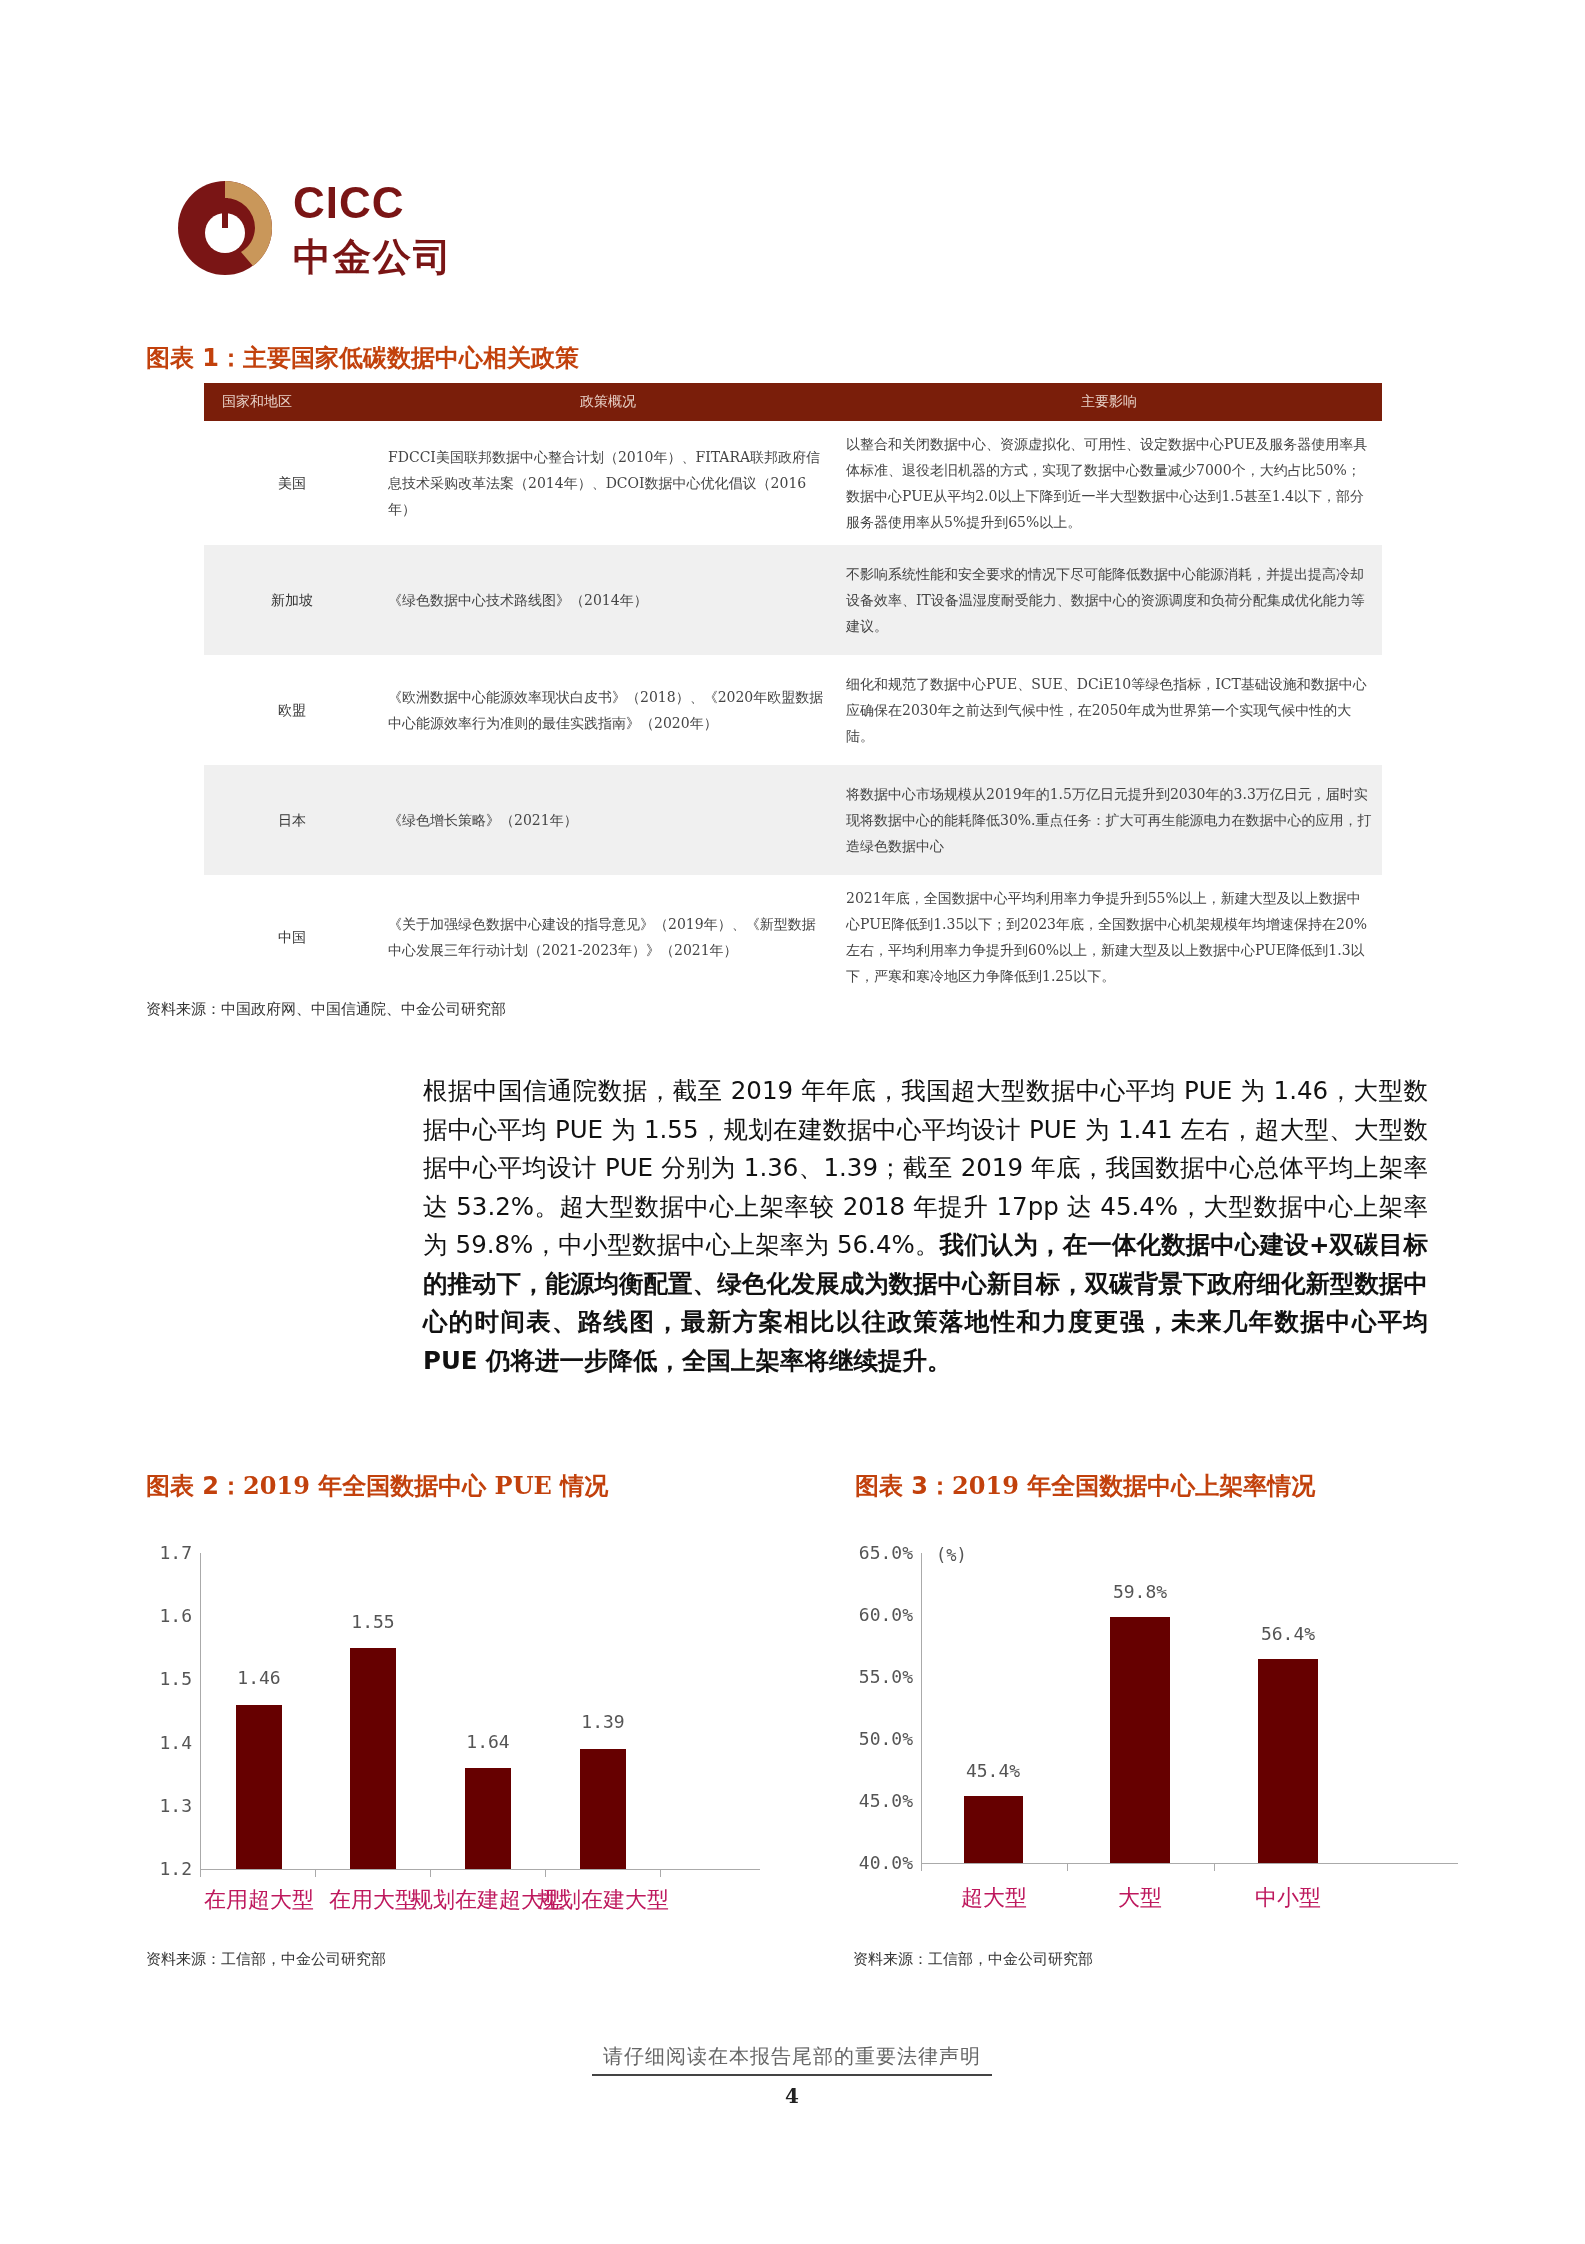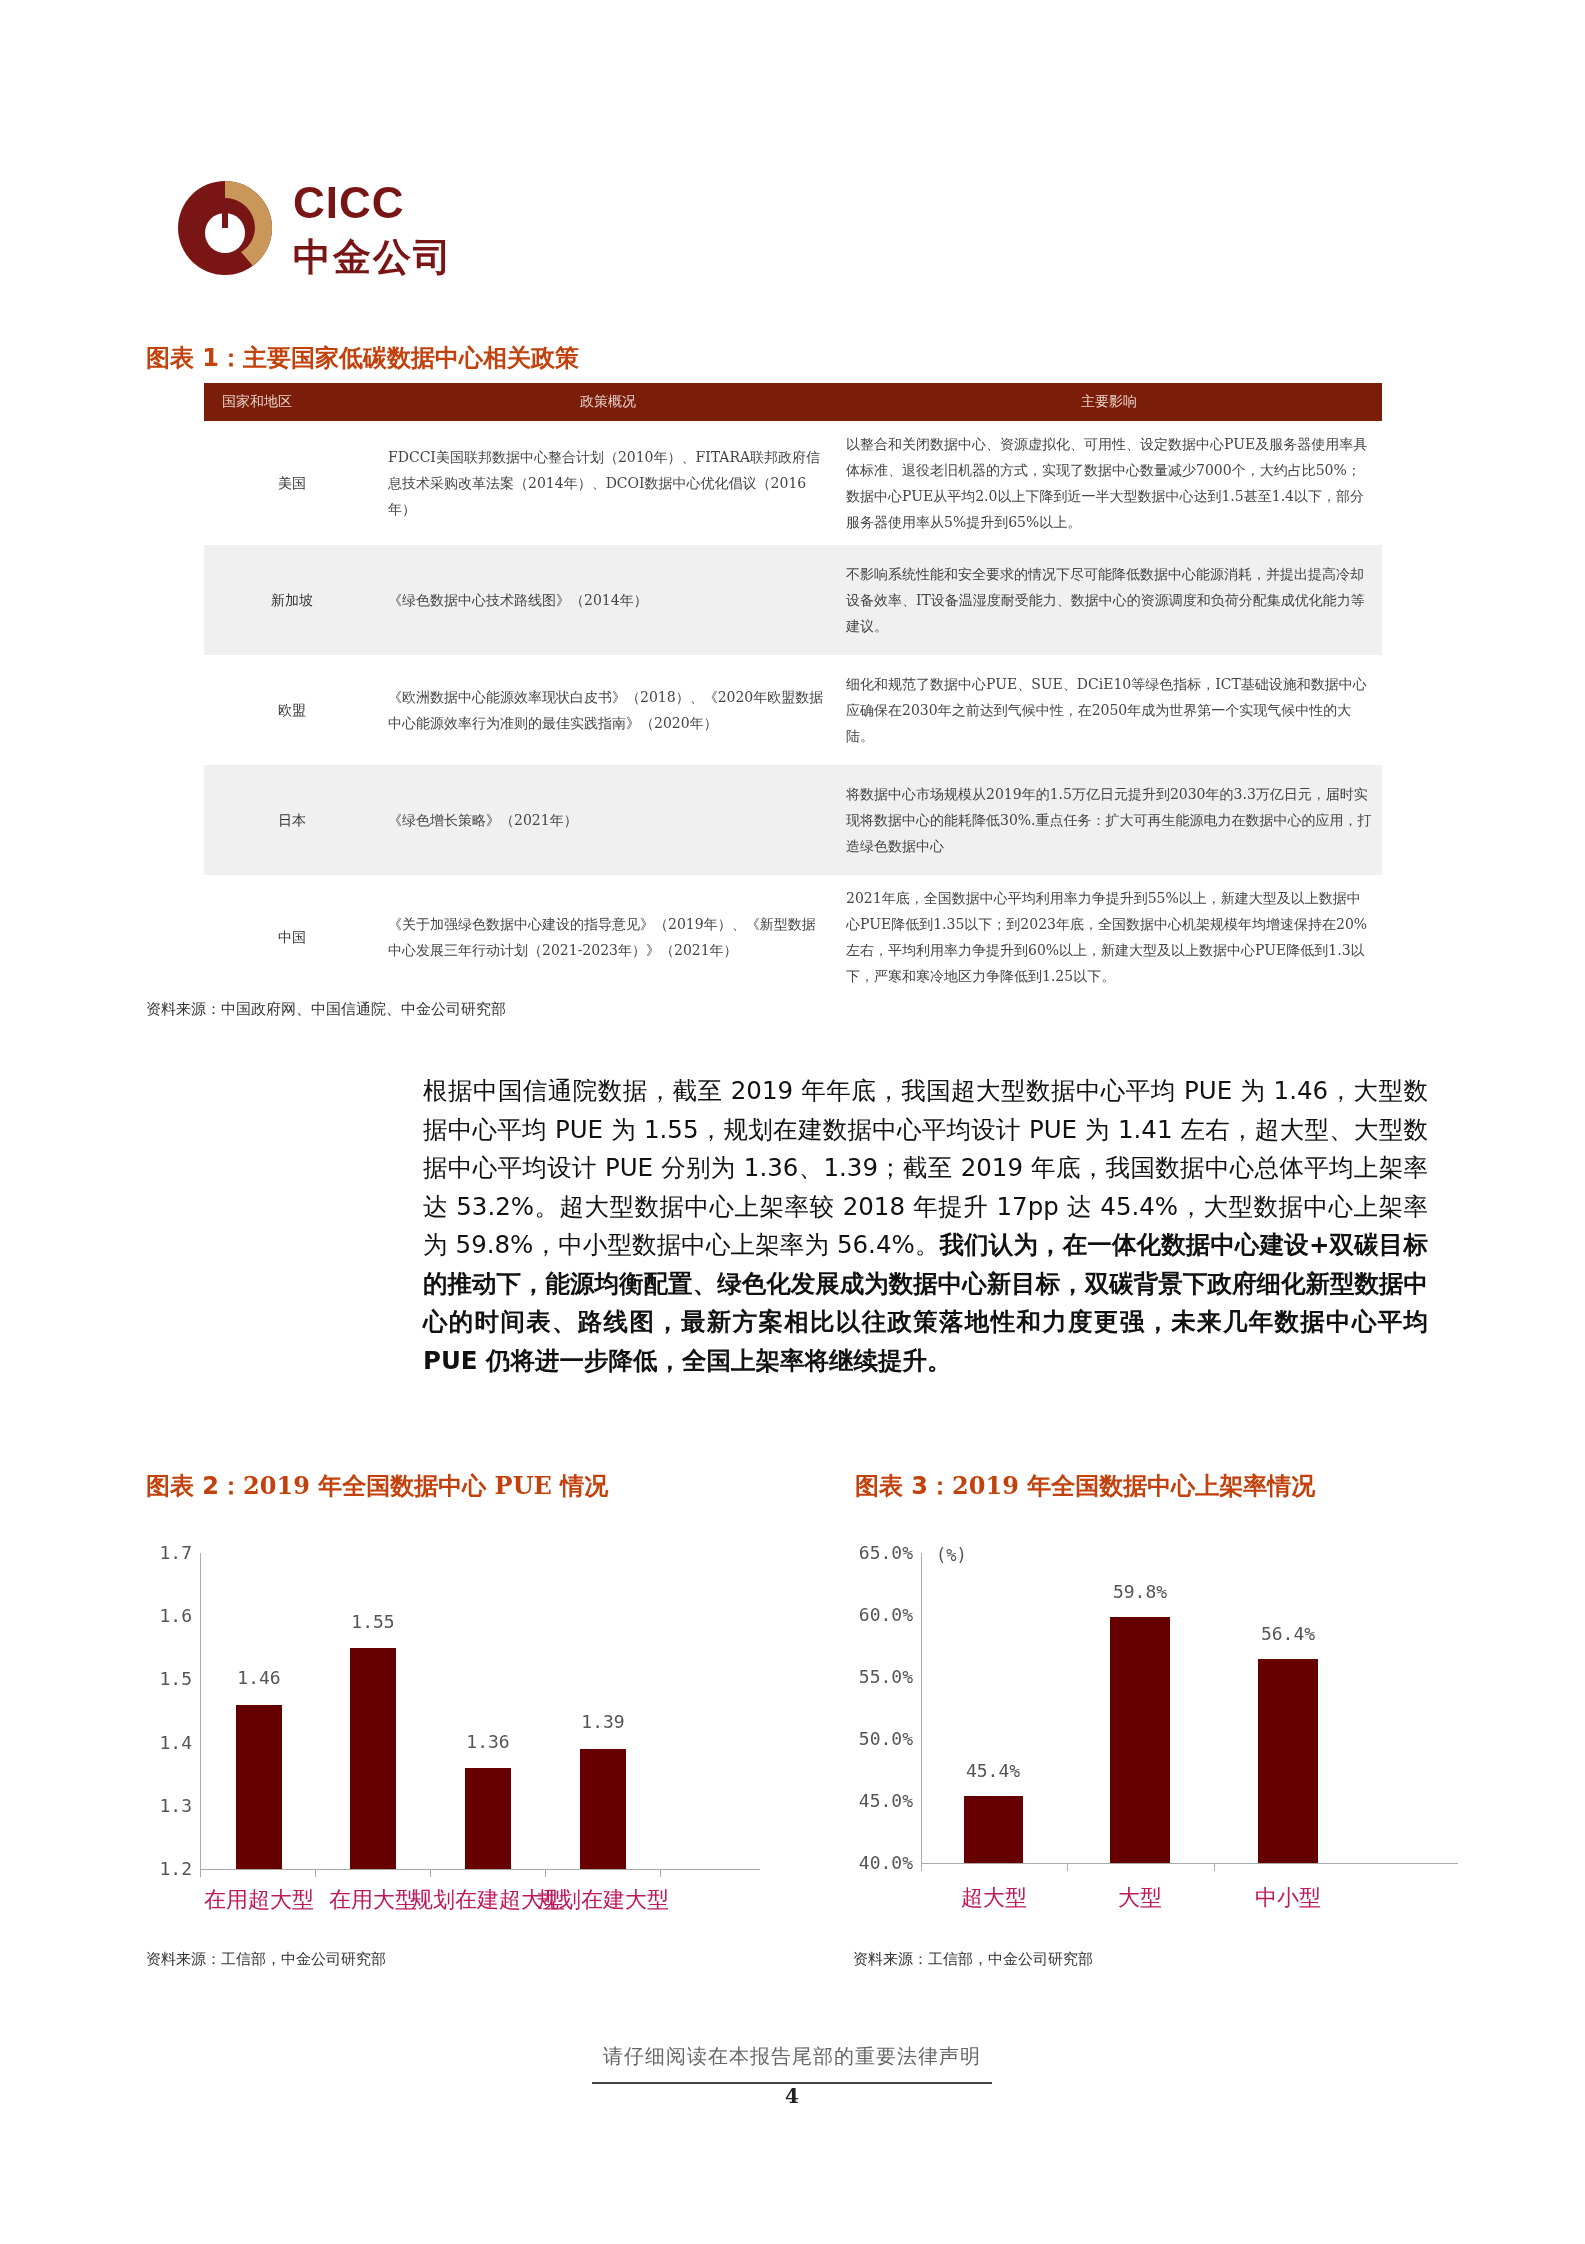--- a/index.html
+++ b/index.html
@@ -39,21 +39,21 @@
   .axis-y { position: absolute; width: 1px; background: #aaa; }
   .axis-x { position: absolute; height: 1px; background: #aaa; }
   .tick-x { position: absolute; width: 1px; height: 8px; background: #aaa; }
   .ylab { position: absolute; font-family: "DejaVu Sans Mono", "Liberation Mono", monospace; font-size: 18px; color: #555; text-align: right; width: 80px; }
   .bar { position: absolute; background: #660000; }
   .vlab { position: absolute; font-family: "DejaVu Sans Mono", "Liberation Mono", monospace; font-size: 18px; color: #555; text-align: center; width: 120px; }
   .xlab { position: absolute; font-size: 22px; color: #be185d; text-align: center; width: 160px; white-space: nowrap; }
   .unit { position: absolute; font-family: "DejaVu Sans Mono", "Liberation Mono", monospace; font-size: 17px; color: #555; }
 
   
-  .footer-note { left: 592px; top: 2043px; width: 400px; text-align: center; font-size: 20px; color: #666; padding-bottom: 12px; border-bottom: 2px solid #444; letter-spacing: 1px; }
+  .footer-note { left: 592px; top: 2043px; width: 400px; text-align: center; font-size: 20px; color: #666; padding-bottom: 4px; border-bottom: 2px solid #444; letter-spacing: 1px; }
   .page-num { left: 592px; top: 2084px; width: 400px; text-align: center; font-family: "DejaVu Serif", serif; font-size: 20px; font-weight: bold; color: #222; }
 </style>
 </head>
 <body>
 
 <div class="abs logo">
   <svg class="logo-mark" viewBox="0 0 100 100">
     <circle cx="50" cy="50" r="47" fill="#7a1515"></circle>
     <path d="M50 3 A47 47 0 0 1 97 50 A47 47 0 0 1 78 88 L66 74 A30 30 0 0 0 80 50 A30 30 0 0 0 50 20 Z" fill="#c9975a"></path>
     <circle cx="50" cy="55" r="20" fill="#ffffff"></circle>
@@ -134,21 +134,21 @@
   <div class="tick-x" style="left:545px; top:1869px;"></div>
   <div class="tick-x" style="left:660px; top:1869px;"></div>
 
   <div class="bar" style="left:236px; top:1705px; width:46px; height:164px;"></div>
   <div class="bar" style="left:350px; top:1648px; width:46px; height:221px;"></div>
   <div class="bar" style="left:465px; top:1768px; width:46px; height:101px;"></div>
   <div class="bar" style="left:580px; top:1749px; width:46px; height:120px;"></div>
 
   <div class="vlab" style="left:199px; top:1667px;">1.46</div>
   <div class="vlab" style="left:313px; top:1611px;">1.55</div>
-  <div class="vlab" style="left:428px; top:1731px;">1.36</div>
+  <div class="vlab" style="left:428px; top:1731px;">1.64</div>
   <div class="vlab" style="left:543px; top:1711px;">1.39</div>
 
   <div class="xlab" style="left:179px; top:1885px;">在用超大型</div>
   <div class="xlab" style="left:293px; top:1885px;">在用大型</div>
   <div class="xlab" style="left:408px; top:1885px;">规划在建超大型</div>
   <div class="xlab" style="left:523px; top:1885px;">规划在建大型</div>
 </div>
 
 <div class="abs source" style="left:146px; top:1950px;">资料来源：工信部，中金公司研究部</div>
 

